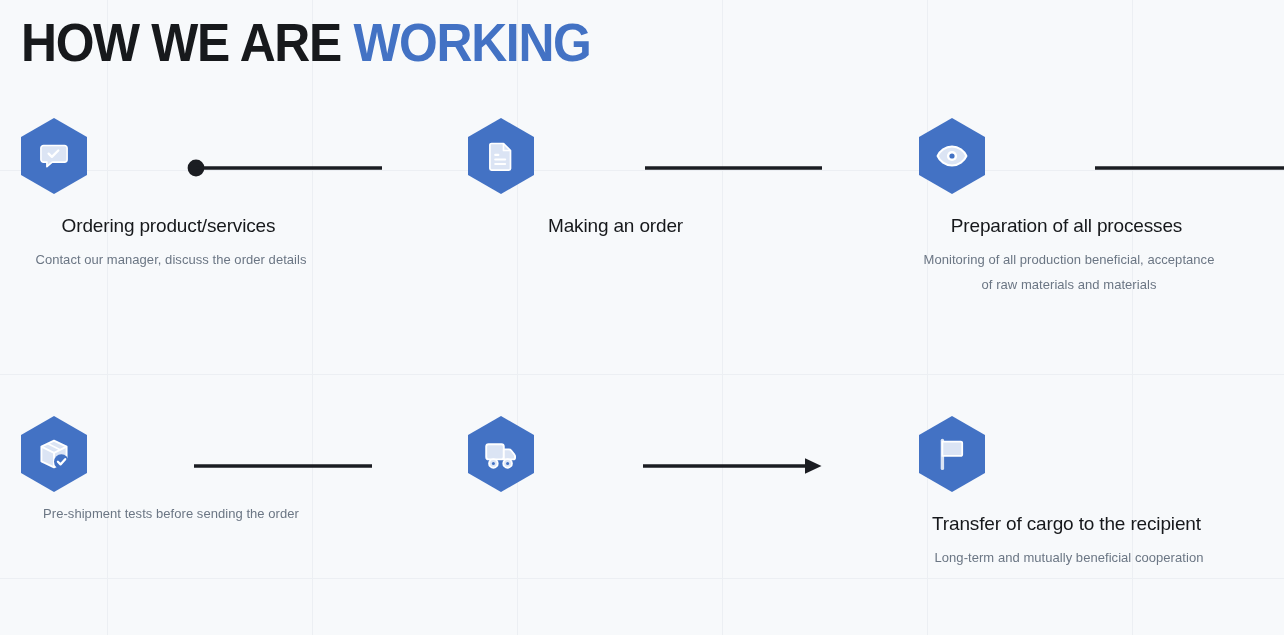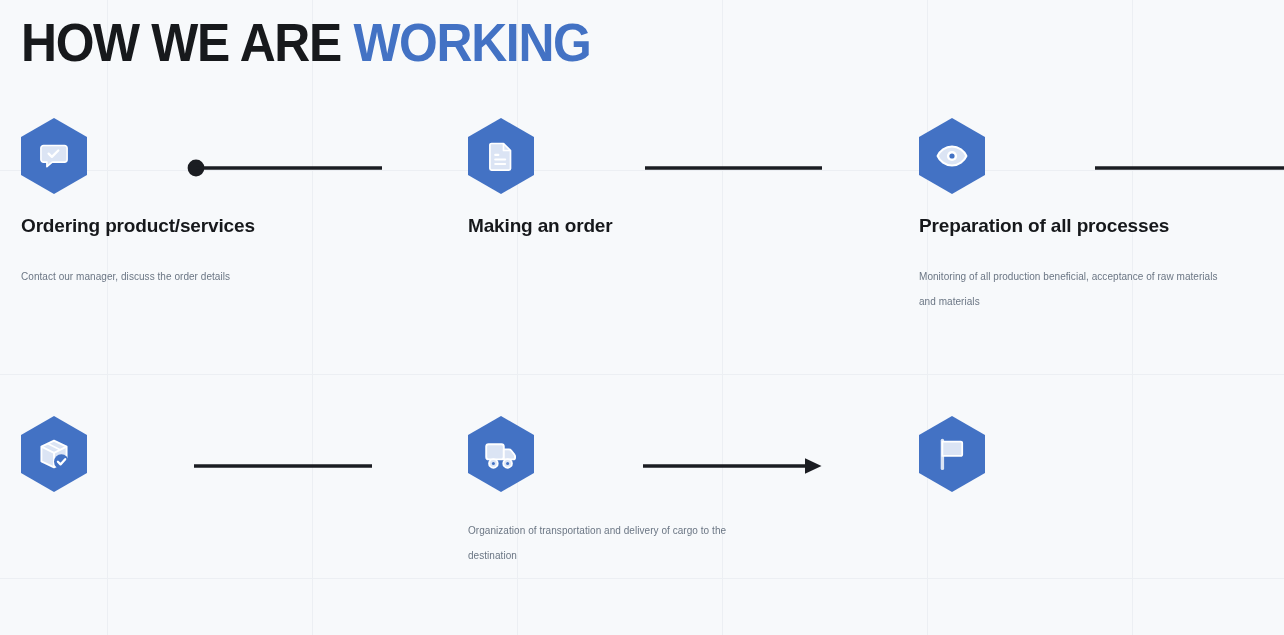--- a/index.html
+++ b/index.html
@@ -37,20 +37,21 @@
     right: 0;
     height: 1px;
     background: #eceff3;
   }
 
   
   #page {
     position: absolute;
     inset: 0;
     z-index: 1;
+    text-align: center;
   }
 
   
   #page-title {
     position: absolute;
     left: 21px;
     top: 12px;
     font-family: "Liberation Sans Narrow", "Liberation Sans", sans-serif;
     font-size: 53px;
     font-weight: 700;
@@ -92,29 +93,29 @@
     display: flex;
     align-items: center;
     justify-content: center;
   }
   .hex svg { display: block; }
 
   
   .step-title {
     margin-top: 19px;
     font-size: 19px;
-    font-weight: 700;
+    font-weight: 400;
     line-height: 25px;
     color: #16181b;
     letter-spacing: -0.15px;
     max-width: 295px;
   }
   .step-desc {
-    margin-top: 26px;
-    font-size: 10px;
+    margin-top: 9px;
+    font-size: 13px;
     font-weight: 400;
     line-height: 25px;
     color: #6b7684;
     letter-spacing: 0.05px;
     max-width: 300px;
   }
 
   
   .connector {
     position: absolute;
@@ -215,43 +216,45 @@
       <div class="hex">
         <svg width="36" height="36" viewBox="0 0 36 36">
           <path d="M18 4.6l12.6 6.1v14.6L18 31.4 5.4 25.3V10.7L18 4.6z" fill="#dbe4f4" stroke="#ffffff" stroke-width="1.9" stroke-linejoin="round"></path>
           <path d="M5.4 10.7L18 16.8l12.6-6.1" fill="none" stroke="#ffffff" stroke-width="1.9" stroke-linejoin="round"></path>
           <path d="M18 16.8v14.6" fill="none" stroke="#ffffff" stroke-width="1.9" stroke-linejoin="round"></path>
           <path d="M11.5 7.6l12.6 6.1" fill="none" stroke="#ffffff" stroke-width="1.7" stroke-linejoin="round"></path>
           <circle cx="25.4" cy="25.7" r="7.4" fill="#4372c4"></circle>
           <path d="M21.9 25.8l2.6 2.6 4.7-5.2" fill="none" stroke="#ffffff" stroke-width="2.3" stroke-linecap="round" stroke-linejoin="round"></path>
         </svg>
       </div>
+      <div class="step-desc">Pre-shipment tests before sending the order</div>
     </div>
 
     <div class="step col-2">
       <div class="hex">
         <svg width="36" height="34" viewBox="0 0 36 34">
           <rect x="3.2" y="7.2" width="17.6" height="15.2" rx="2.4" fill="#dbe4f4" stroke="#ffffff" stroke-width="1.9"></rect>
           <path d="M20.8 12.4h5.1a3 3 0 0 1 2.3 1.1l3.2 4a3 3 0 0 1 .7 1.9v1a2 2 0 0 1-2 2h-9.3V12.4z" fill="#dbe4f4" stroke="#ffffff" stroke-width="1.9" stroke-linejoin="round"></path>
           <circle cx="10.4" cy="26.4" r="4.3" fill="#dbe4f4" stroke="#ffffff" stroke-width="1.9"></circle>
           <circle cx="24.6" cy="26.4" r="4.3" fill="#dbe4f4" stroke="#ffffff" stroke-width="1.9"></circle>
           <circle cx="10.4" cy="26.4" r="1.5" fill="#4372c4"></circle>
           <circle cx="24.6" cy="26.4" r="1.5" fill="#4372c4"></circle>
         </svg>
       </div>
-      <div class="step-desc">Organization of transportation and delivery of cargo to the destination</div>
     </div>
 
     <div class="step col-3">
       <div class="hex">
         <svg width="34" height="36" viewBox="0 0 34 36">
           <path d="M7.4 4.4v28" fill="none" stroke="#dbe4f4" stroke-width="3.4" stroke-linecap="round"></path>
           <path d="M7.4 5.6h18.4a1.4 1.4 0 0 1 1.4 1.4v11.5a1.4 1.4 0 0 1-1.4 1.4H7.4z" fill="#dbe4f4" stroke="#ffffff" stroke-width="1.8" stroke-linejoin="round"></path>
         </svg>
       </div>
+      <div class="step-title">Transfer of cargo to the recipient</div>
+      <div class="step-desc">Long-term and mutually beneficial cooperation</div>
     </div>
 
     <div class="connector" id="connector-4">
       <svg width="186" height="20" viewBox="0 0 186 20">
         <line x1="0" y1="10" x2="178" y2="10" stroke="#1b1d22" stroke-width="3.4"></line>
       </svg>
     </div>
 
     <div class="connector" id="connector-5">
       <svg width="186" height="20" viewBox="0 0 186 20">

